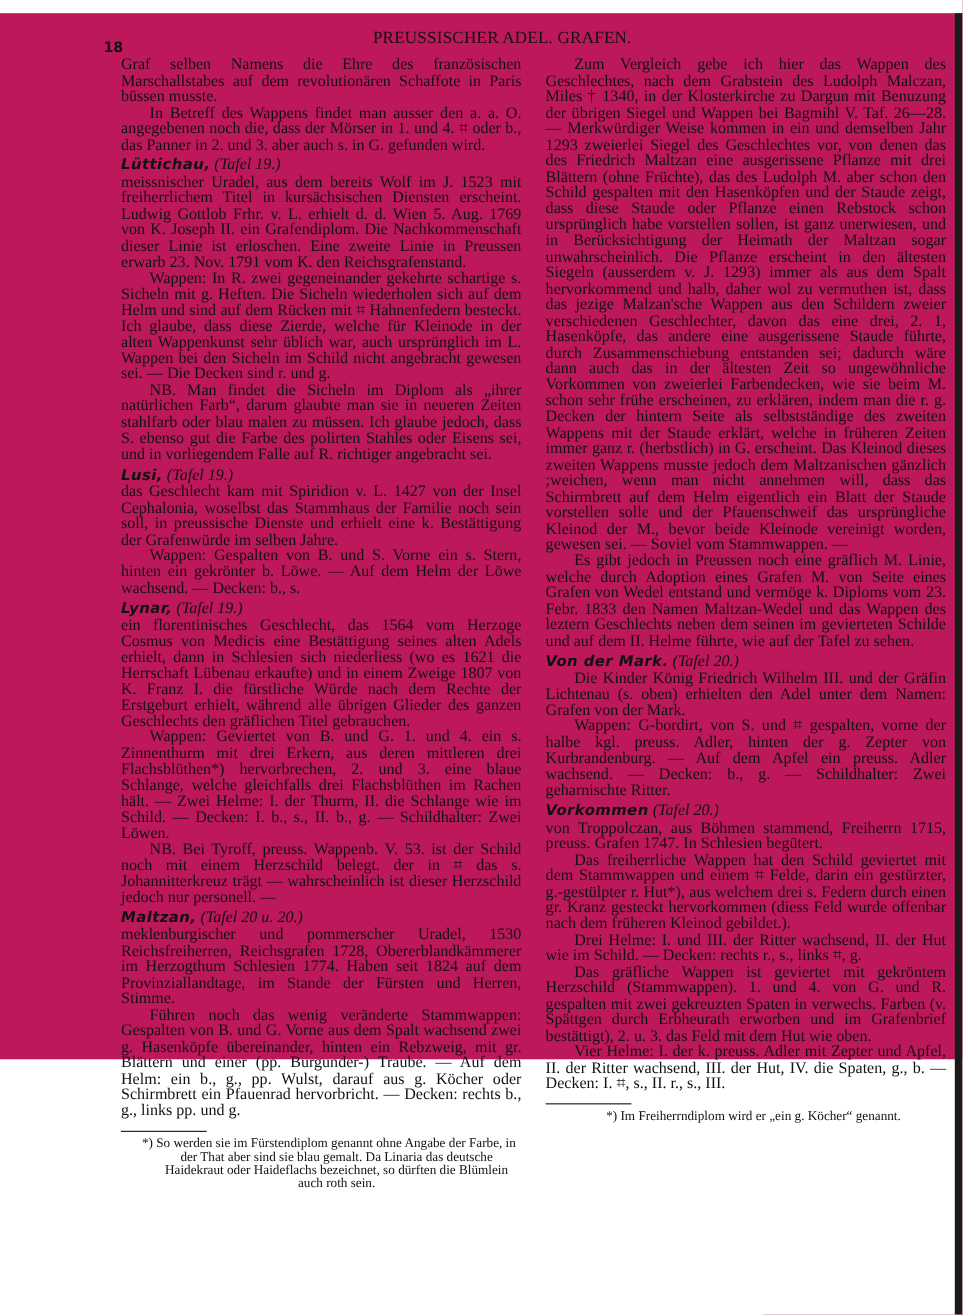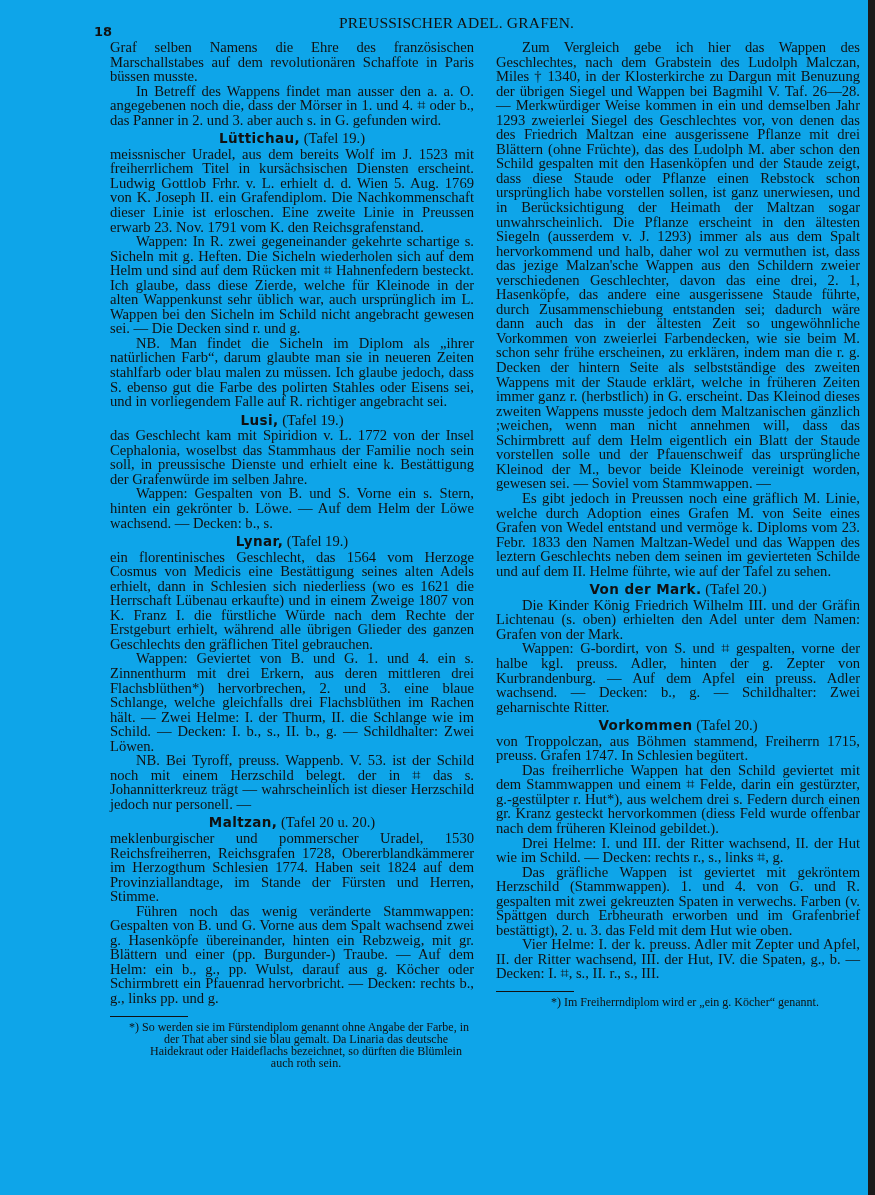--- a/index.html
+++ b/index.html
@@ -1,26 +1,26 @@
 <!DOCTYPE html>
 <html><head>
 <meta charset="utf-8">
 <style>
   html, body { margin: 0; padding: 0; background: #ffffff; }
   body { width: 875px; height: 1195px; position: relative; overflow: hidden; color: #111; }
-  .page { position: absolute; left: 0; top: 0; width: 875px; height: 1195px; background: #0ea5e9; }
+  .page { position: absolute; left: 0; top: 12px; width: 875px; height: 951px; background: #be185d; }
   .right-edge { position: absolute; left: 868px; top: 0; width: 7px; height: 1195px; background: #1a1a1a; }
   .pagenum { position: absolute; left: 94px; top: 24px; font-family: "DejaVu Sans", sans-serif; font-weight: bold; font-size: 13px; }
   .running-head { position: absolute; left: 339px; top: 14px; font-family: "Liberation Serif", serif; font-size: 15.5px; letter-spacing: 0.2px; text-align: center; }
   .col { position: absolute; top: 40px; font-family: "Liberation Serif", serif; font-size: 14.6px; line-height: 14.55px; text-align: justify; }
   .col.left { left: 110px; width: 364px; }
   .col.right { left: 496px; width: 364px; top: 16px; }
   .col p { margin: 0; text-indent: 0; }
   .col p.ind { text-indent: 26px; }
-  .heading { text-align: center; margin: 4px 0 1px 0; }
+  .heading { text-align: left; margin: 4px 0 1px 0; font-style: italic; }
   .heading .name { font-family: "DejaVu Sans", sans-serif; font-weight: bold; font-size: 13.5px; letter-spacing: 0.4px; }
   .heading .tafel { font-family: "Liberation Serif", serif; font-size: 14.6px; }
   .footnote-rule { width: 78px; border-top: 1px solid #111; margin: 10px 0 4px 0; }
   .footnote { font-family: "Liberation Serif", serif; font-weight: normal; font-size: 12px; line-height: 12px; padding-left: 28px; text-indent: -14px; text-align: center; }
 </style>
 </head>
 <body>
 
 <div class="page">
   <div class="right-edge"></div>
@@ -37,21 +37,21 @@
       <span class="tafel">(Tafel 19.)</span>
     </div>
     <p>meissnischer Uradel, aus dem bereits Wolf im J. 1523 mit freiherrlichem Titel in kursächsischen Diensten erscheint. Ludwig Gottlob Frhr. v. L. erhielt d. d. Wien 5. Aug. 1769 von K. Joseph II. ein Grafendiplom. Die Nachkommenschaft dieser Linie ist erloschen. Eine zweite Linie in Preussen erwarb 23. Nov. 1791 vom K. den Reichsgrafenstand.</p>
     <p class="ind">Wappen: In R. zwei gegeneinander gekehrte schartige s. Sicheln mit g. Heften. Die Sicheln wiederholen sich auf dem Helm und sind auf dem Rücken mit ⌗ Hahnenfedern besteckt. Ich glaube, dass diese Zierde, welche für Kleinode in der alten Wappenkunst sehr üblich war, auch ursprünglich im L. Wappen bei den Sicheln im Schild nicht angebracht gewesen sei. — Die Decken sind r. und g.</p>
     <p class="ind">NB. Man findet die Sicheln im Diplom als „ihrer natürlichen Farb“, darum glaubte man sie in neueren Zeiten stahlfarb oder blau malen zu müssen. Ich glaube jedoch, dass S. ebenso gut die Farbe des polirten Stahles oder Eisens sei, und in vorliegendem Falle auf R. richtiger angebracht sei.</p>
 
     <div class="heading">
       <span class="name">Lusi,</span>
       <span class="tafel">(Tafel 19.)</span>
     </div>
-    <p>das Geschlecht kam mit Spiridion v. L. 1772 von der Insel Cephalonia, woselbst das Stammhaus der Familie noch sein soll, in preussische Dienste und erhielt eine k. Bestättigung der Grafenwürde im selben Jahre.</p>
+    <p>das Geschlecht kam mit Spiridion v. L. 1427 von der Insel Cephalonia, woselbst das Stammhaus der Familie noch sein soll, in preussische Dienste und erhielt eine k. Bestättigung der Grafenwürde im selben Jahre.</p>
     <p class="ind">Wappen: Gespalten von B. und S. Vorne ein s. Stern, hinten ein gekrönter b. Löwe. — Auf dem Helm der Löwe wachsend. — Decken: b., s.</p>
 
     <div class="heading">
       <span class="name">Lynar,</span>
       <span class="tafel">(Tafel 19.)</span>
     </div>
     <p>ein florentinisches Geschlecht, das 1564 vom Herzoge Cosmus von Medicis eine Bestättigung seines alten Adels erhielt, dann in Schlesien sich niederliess (wo es 1621 die Herrschaft Lübenau erkaufte) und in einem Zweige 1807 von K. Franz I. die fürstliche Würde nach dem Rechte der Erstgeburt erhielt, während alle übrigen Glieder des ganzen Geschlechts den gräflichen Titel gebrauchen.</p>
     <p class="ind">Wappen: Geviertet von B. und G. 1. und 4. ein s. Zinnenthurm mit drei Erkern, aus deren mittleren drei Flachsblüthen*) hervorbrechen, 2. und 3. eine blaue Schlange, welche gleichfalls drei Flachsblüthen im Rachen hält. — Zwei Helme: I. der Thurm, II. die Schlange wie im Schild. — Decken: I. b., s., II. b., g. — Schildhalter: Zwei Löwen.</p>
     <p class="ind">NB. Bei Tyroff, preuss. Wappenb. V. 53. ist der Schild noch mit einem Herzschild belegt. der in ⌗ das s. Johannitterkreuz trägt — wahrscheinlich ist dieser Herzschild jedoch nur personell. —</p>
 

